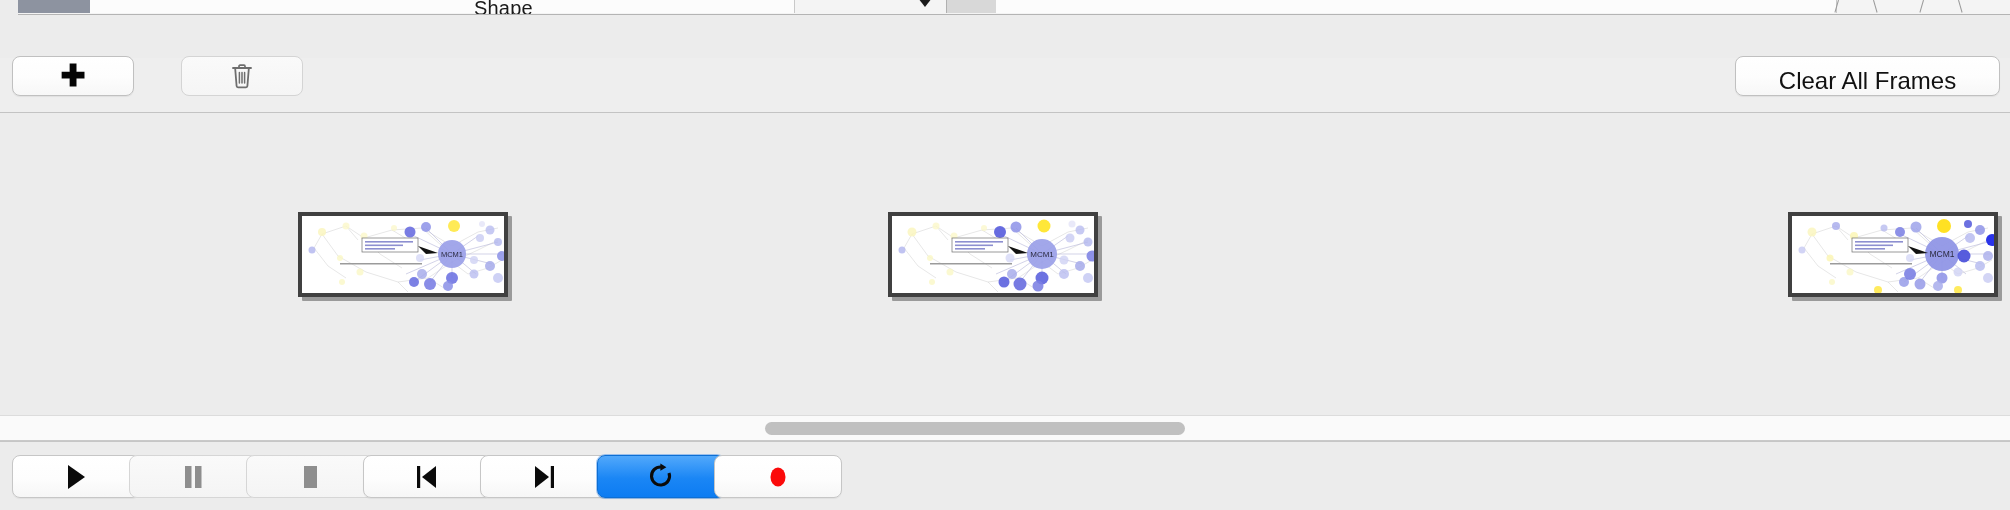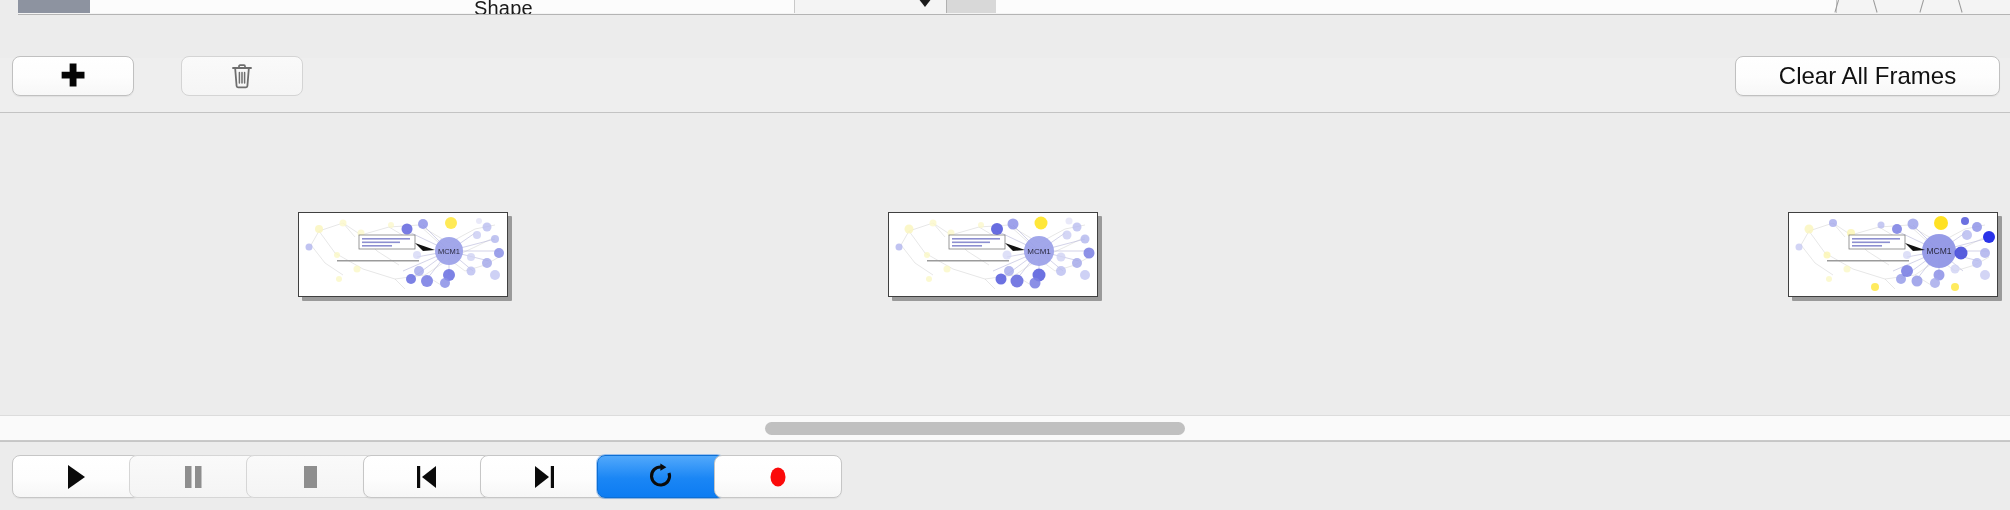--- a/index.html
+++ b/index.html
@@ -136,20 +136,21 @@
     border-color: #d4d4d4;
     box-shadow: none;
   }
 
   #add-frame-btn { left: 12px;  top: 56px; width: 122px; height: 40px; }
   #del-frame-btn { left: 181px; top: 56px; width: 122px; height: 40px; }
   #clear-btn {
     left: 1735px; top: 56px; width: 265px; height: 40px;
     font-size: 24px;
     color: #111;
+    align-items: flex-end;
   }
 
   .plus-icon {
     font-size: 30px;
     font-weight: bold;
     line-height: 1;
     color: #050505;
     font-family: "Liberation Sans", sans-serif;
   }
   .trash-icon { width: 24px; height: 26px; }
@@ -173,21 +174,21 @@
     left: 4px; top: 4px;
     width: 100%; height: 100%;
     background: #9a9a9a;
     border-radius: 1px;
   }
   .frame .thumb {
     position: absolute;
     left: 0; top: 0;
     width: 100%; height: 100%;
     background: #ffffff;
-    border: 1px solid #404040;
+    border: 4px solid #404040;
     box-sizing: border-box;
     overflow: hidden;
   }
   .frame svg { display: block; }
 
   
   .axis {
     position: absolute;
     left: 0; top: 0;
     width: 2010px; height: 302px;

